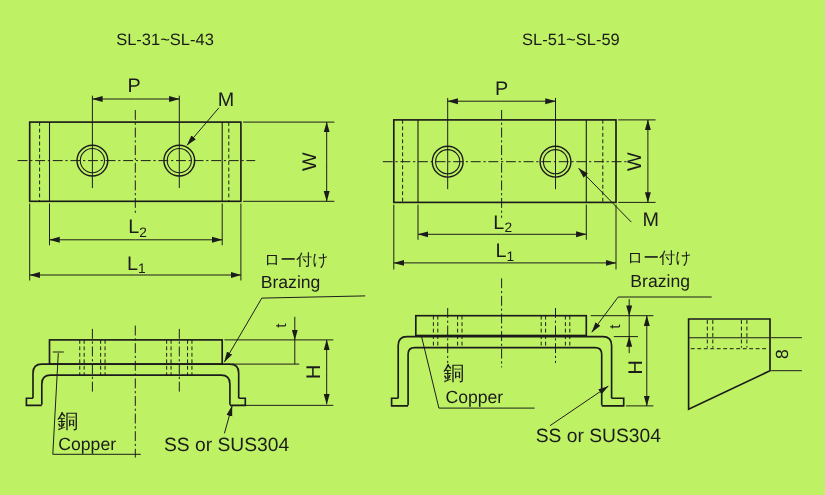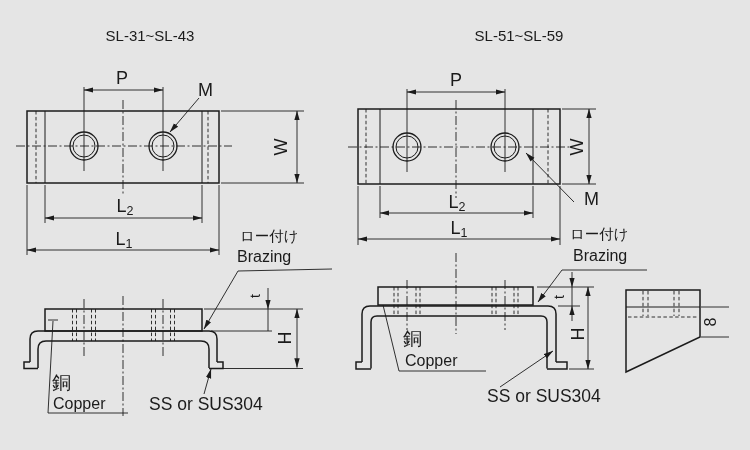--- a/index.html
+++ b/index.html
@@ -1,16 +1,16 @@
 <!DOCTYPE html>
 <html><head>
 <meta charset="utf-8">
 <style>
   html,body{margin:0;padding:0;background:#fff;}
-  #canvas{position:relative;width:750px;height:450px;background:#e5e5e5;overflow:hidden;
+  #canvas{position:relative;width:750px;height:450px;background:#bef264;overflow:hidden;
           font-family:"Liberation Sans", sans-serif;}
   svg{position:absolute;left:0;top:0;}
   svg text{fill:#1b1b1b;font-family:"Liberation Sans", sans-serif;}
   .ol{stroke:#1b1b1b;stroke-width:1.5;fill:none;}
   .thin{stroke:#1b1b1b;stroke-width:1;fill:none;}
   .hair{stroke:#1b1b1b;stroke-width:0.9;fill:none;}
   .hid{stroke:#1b1b1b;stroke-width:0.9;fill:none;stroke-dasharray:3.5 2.4;}
   .cl{stroke:#1b1b1b;stroke-width:0.9;fill:none;stroke-dasharray:9 2.5 2 2.5;}
   .t15{font-size:15px;}
   .t18{font-size:18px;}

